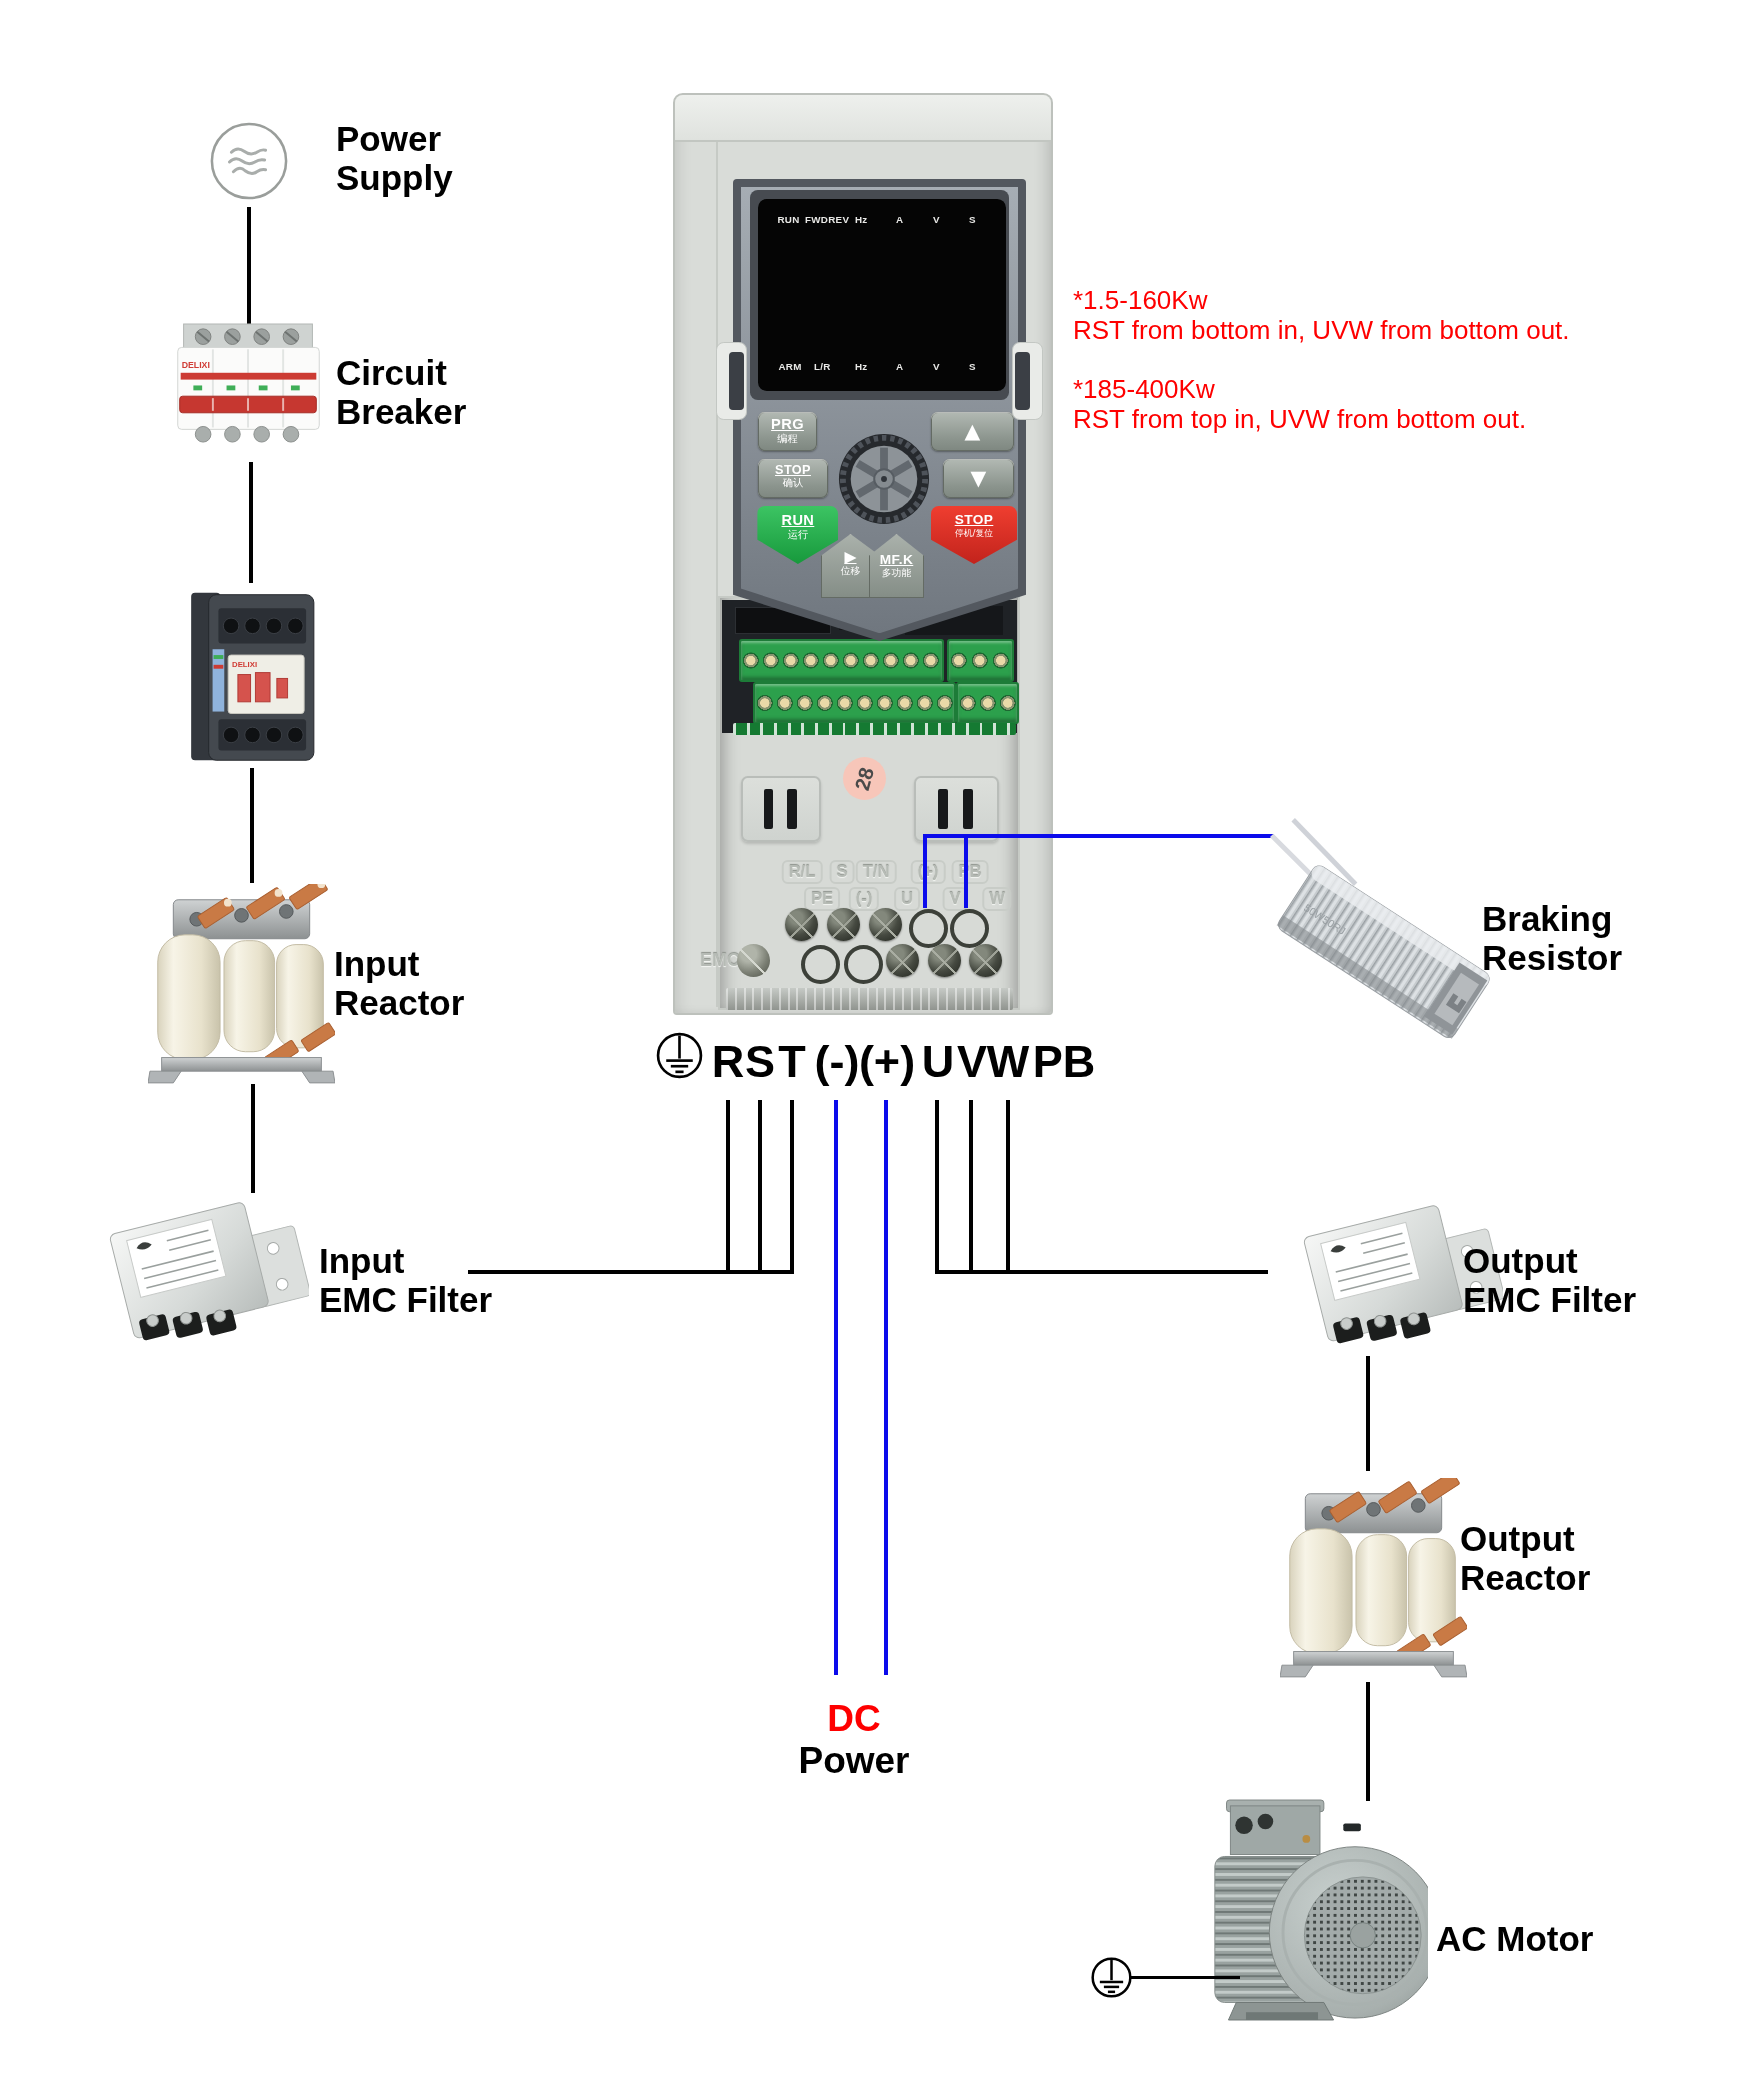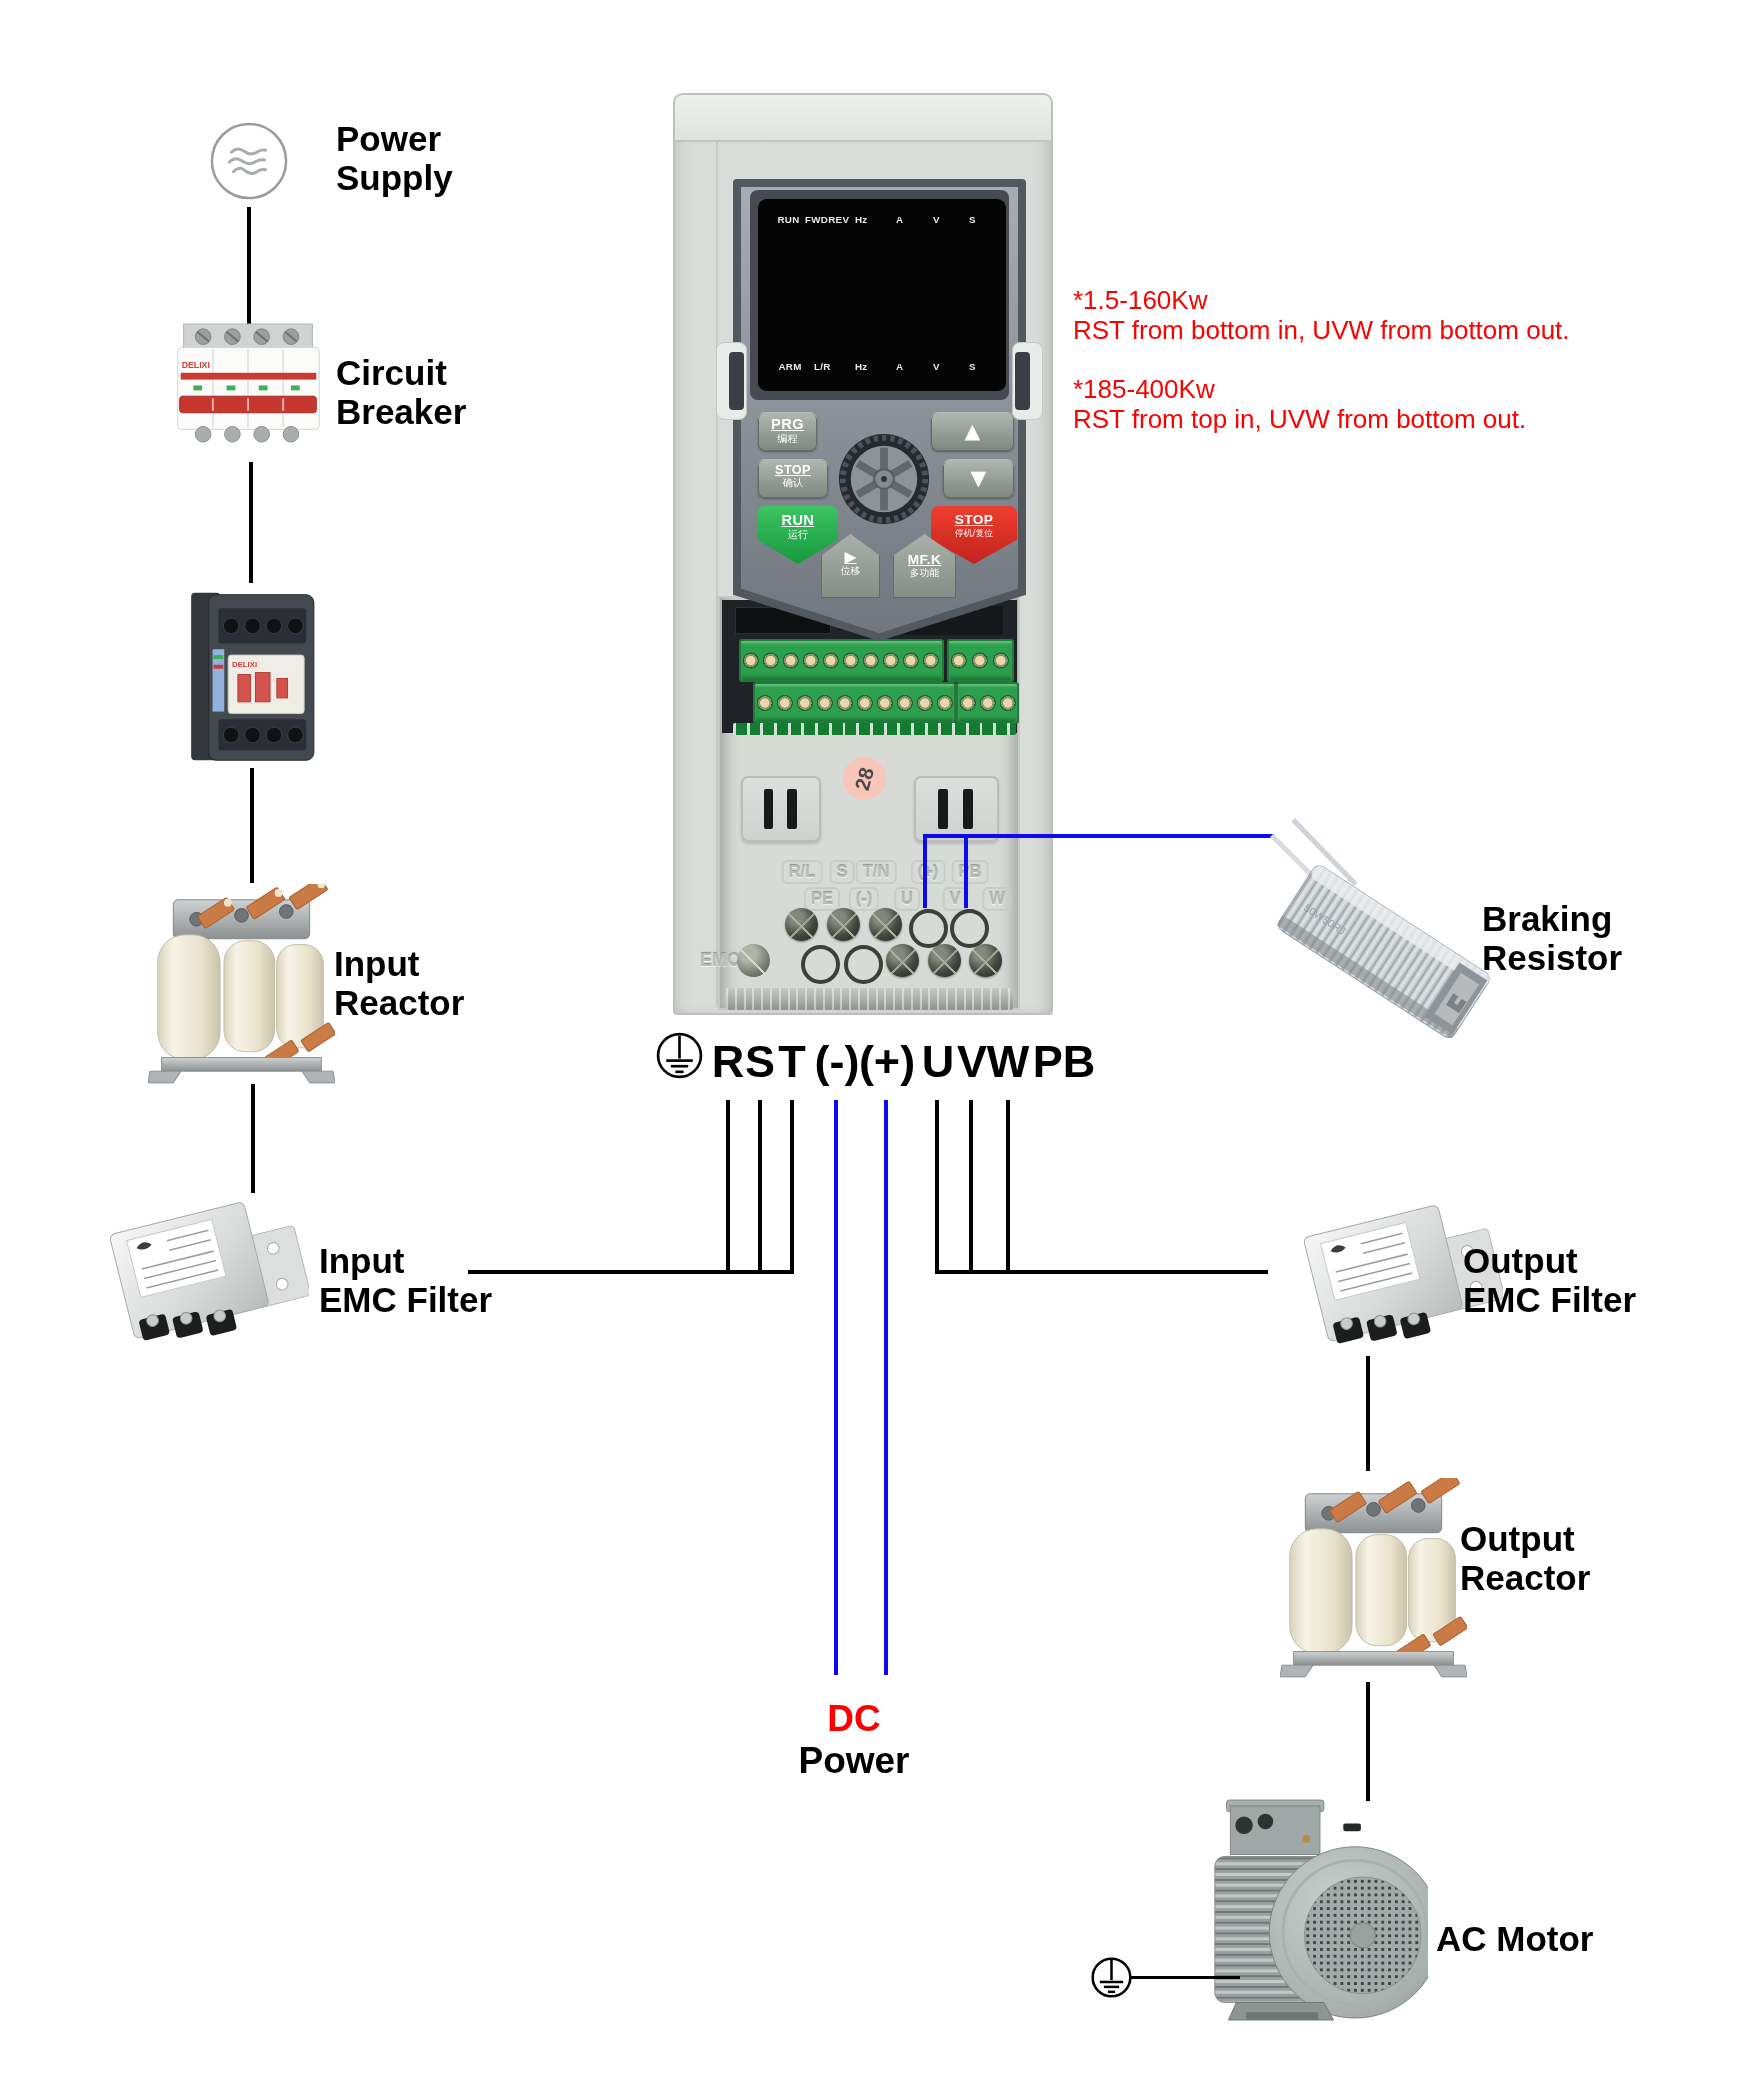--- a/index.html
+++ b/index.html
@@ -337,21 +337,21 @@
         <span class="b">运行</span>
       </div>
       <div class="btn penta stop" style="left:198px;top:327px;width:86px;height:58px">
         <span class="t" style="font-size:13.7px">STOP</span>
         <span class="b" style="font-size:8.8px">停机/复位</span>
       </div>
       <div class="btn kite" style="left:88px;top:355px;width:59px;height:64px">
         <span class="arr">▶</span>
         <span class="b">位移</span>
       </div>
-      <div class="btn kite" style="left:160px;top:355px;width:63px;height:64px">
+      <div class="btn kite" style="left:136px;top:355px;width:55px;height:64px">
         <span class="t">MF.K</span>
         <span class="b">多功能</span>
       </div>
     </div>
     <div class="latch" style="left:43px">
         <i style="right:2px"></i>
       </div>
     <div class="latch" style="left:339px">
         <i style="left:2px"></i>
       </div>

